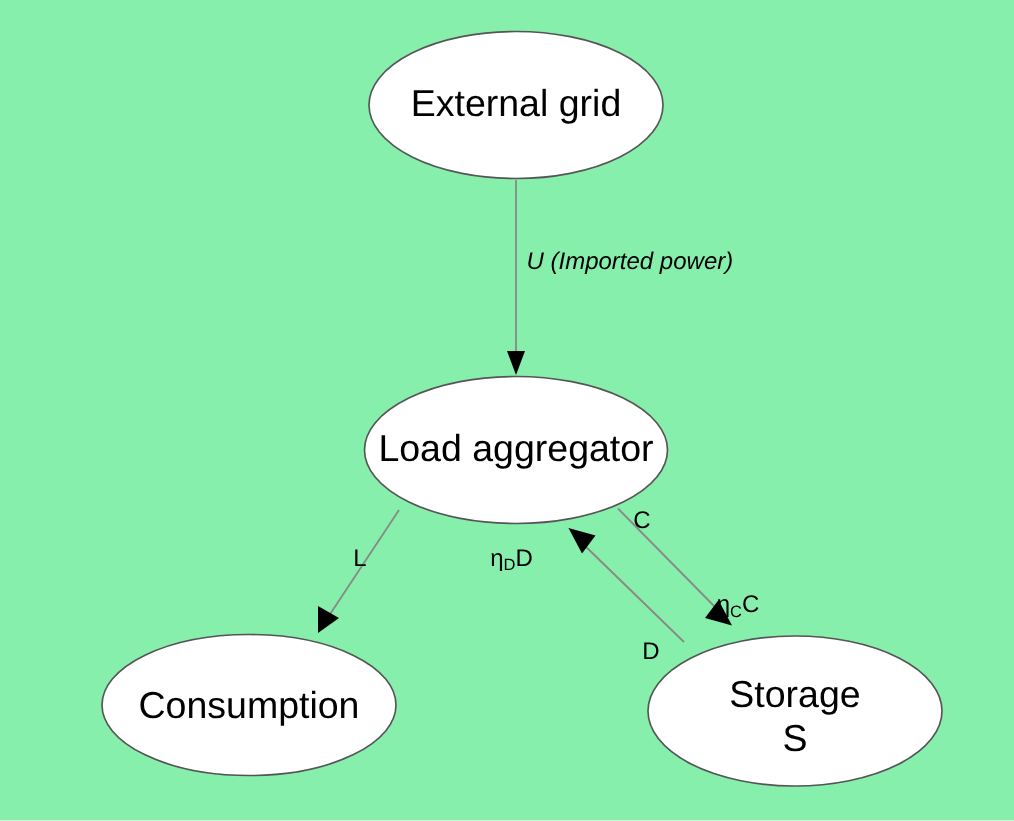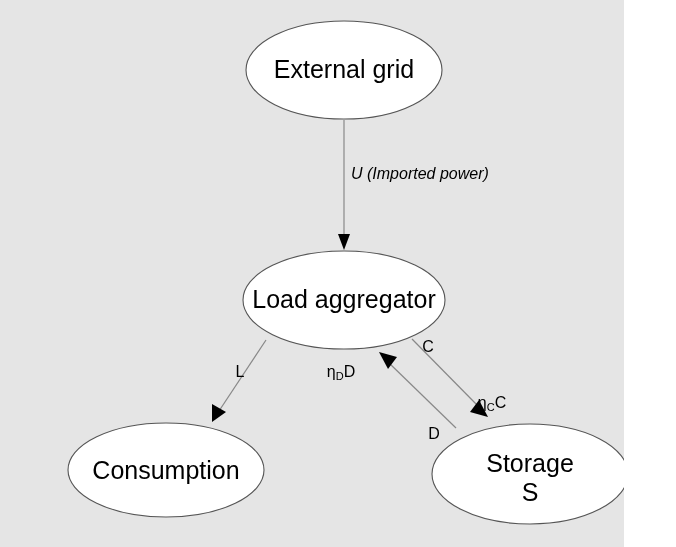--- a/index.html
+++ b/index.html
@@ -5,23 +5,23 @@
   html, body {
     margin: 0;
     padding: 0;
     background: #ffffff;
   }
   body {
     font-family: "Liberation Sans", sans-serif;
   }
   #diagram-root {
     position: relative;
-    width: 624px;
+    width: 676px;
     height: 547px;
-    background: #e5e5e5;
+    background: #86efac;
     overflow: hidden;
   }
   svg.diagram-canvas {
     position: absolute;
     top: 0;
     left: 0;
     width: 676px;
     height: 547px;
     display: block;
   }

